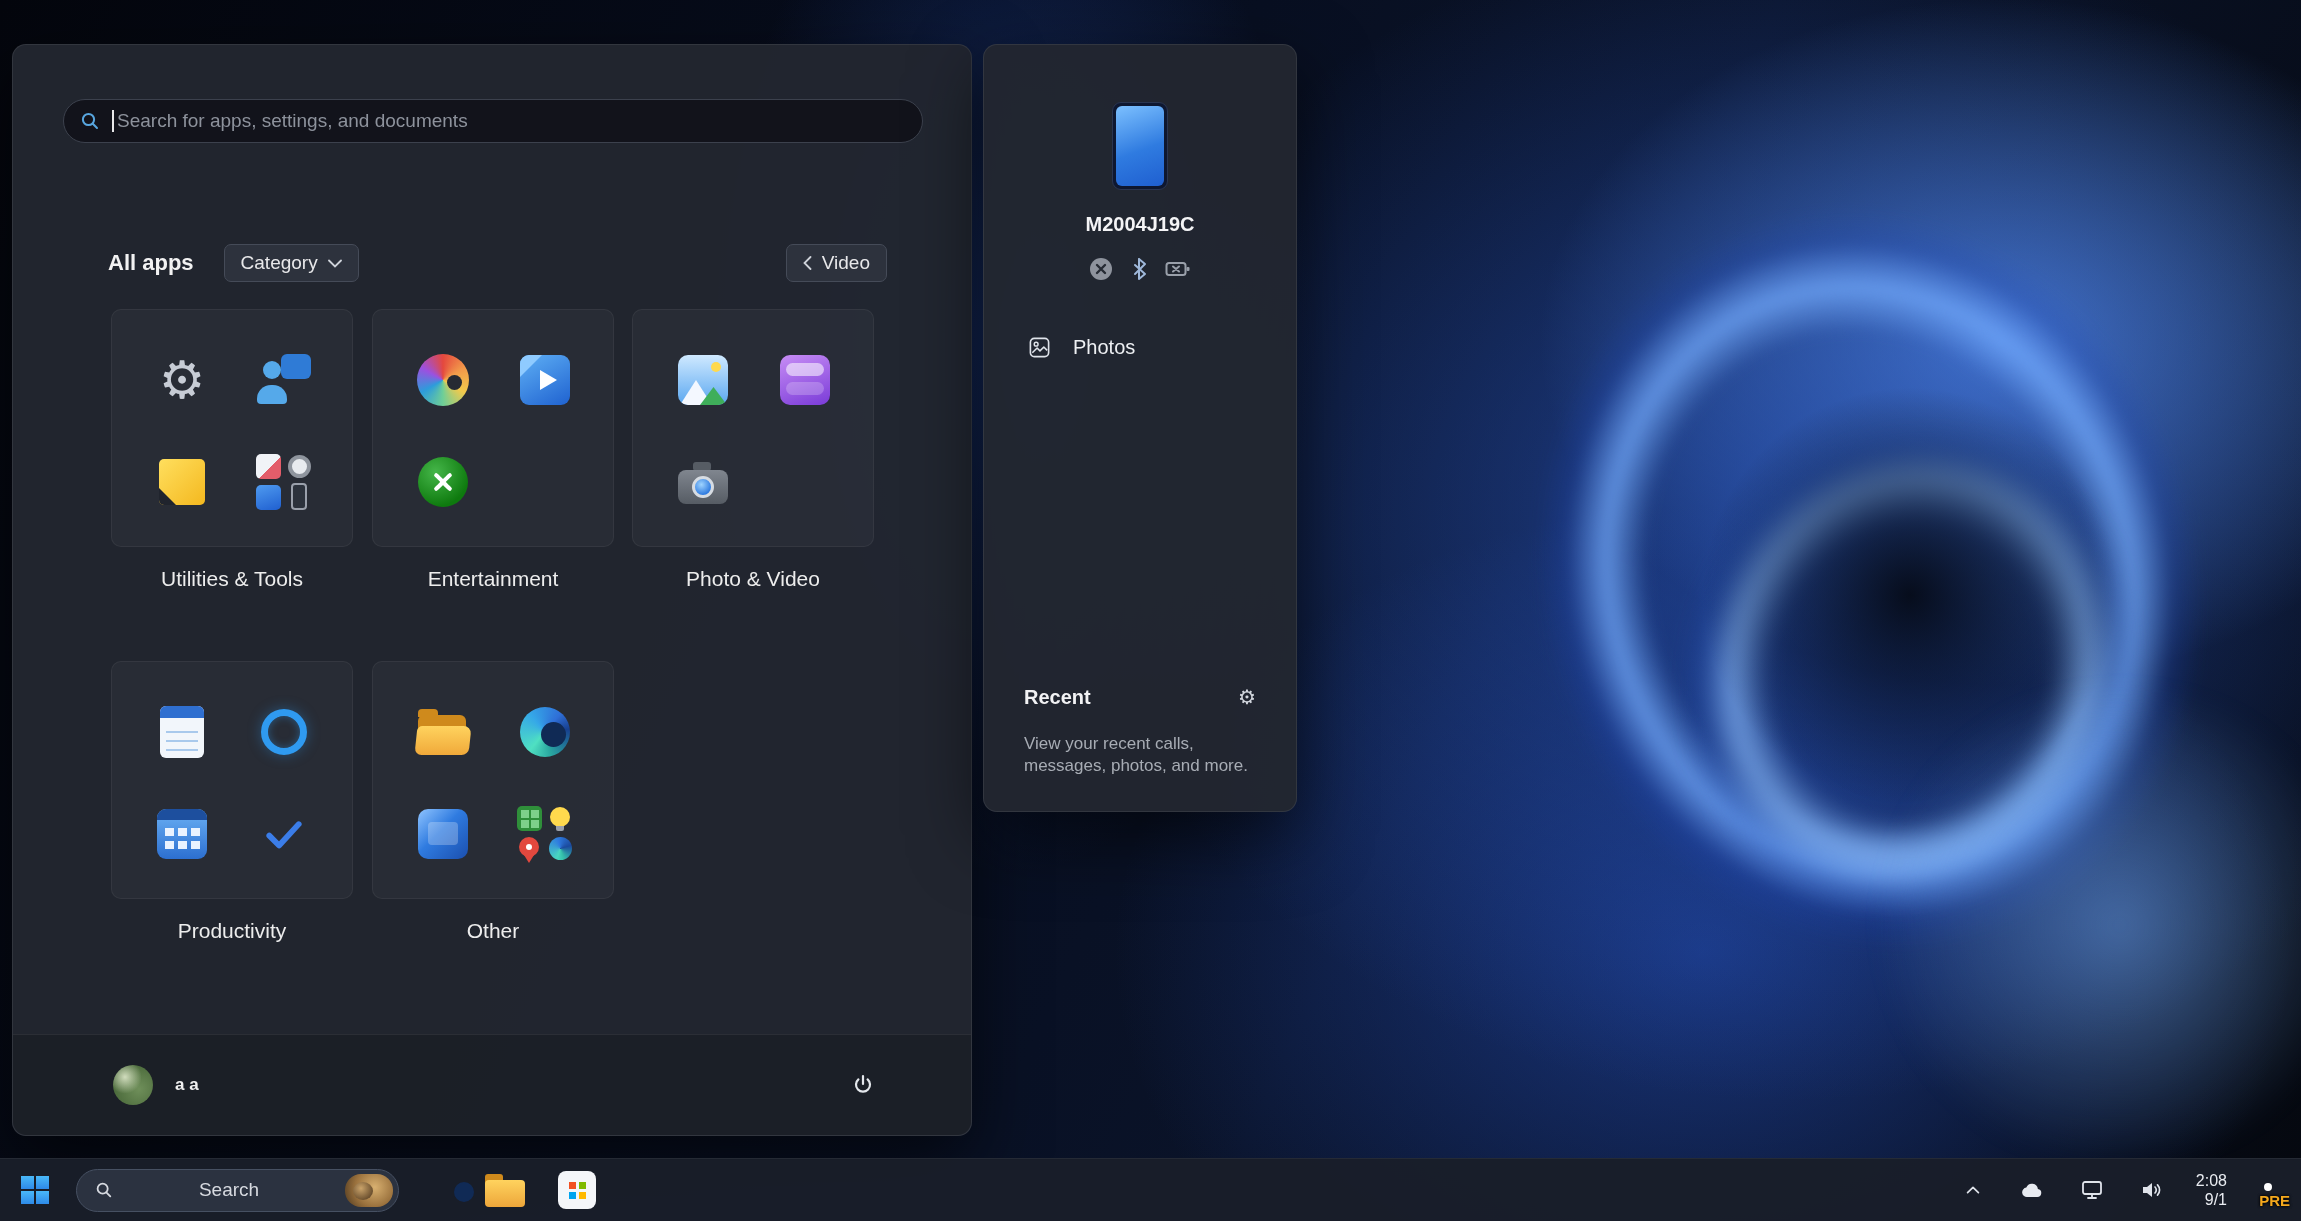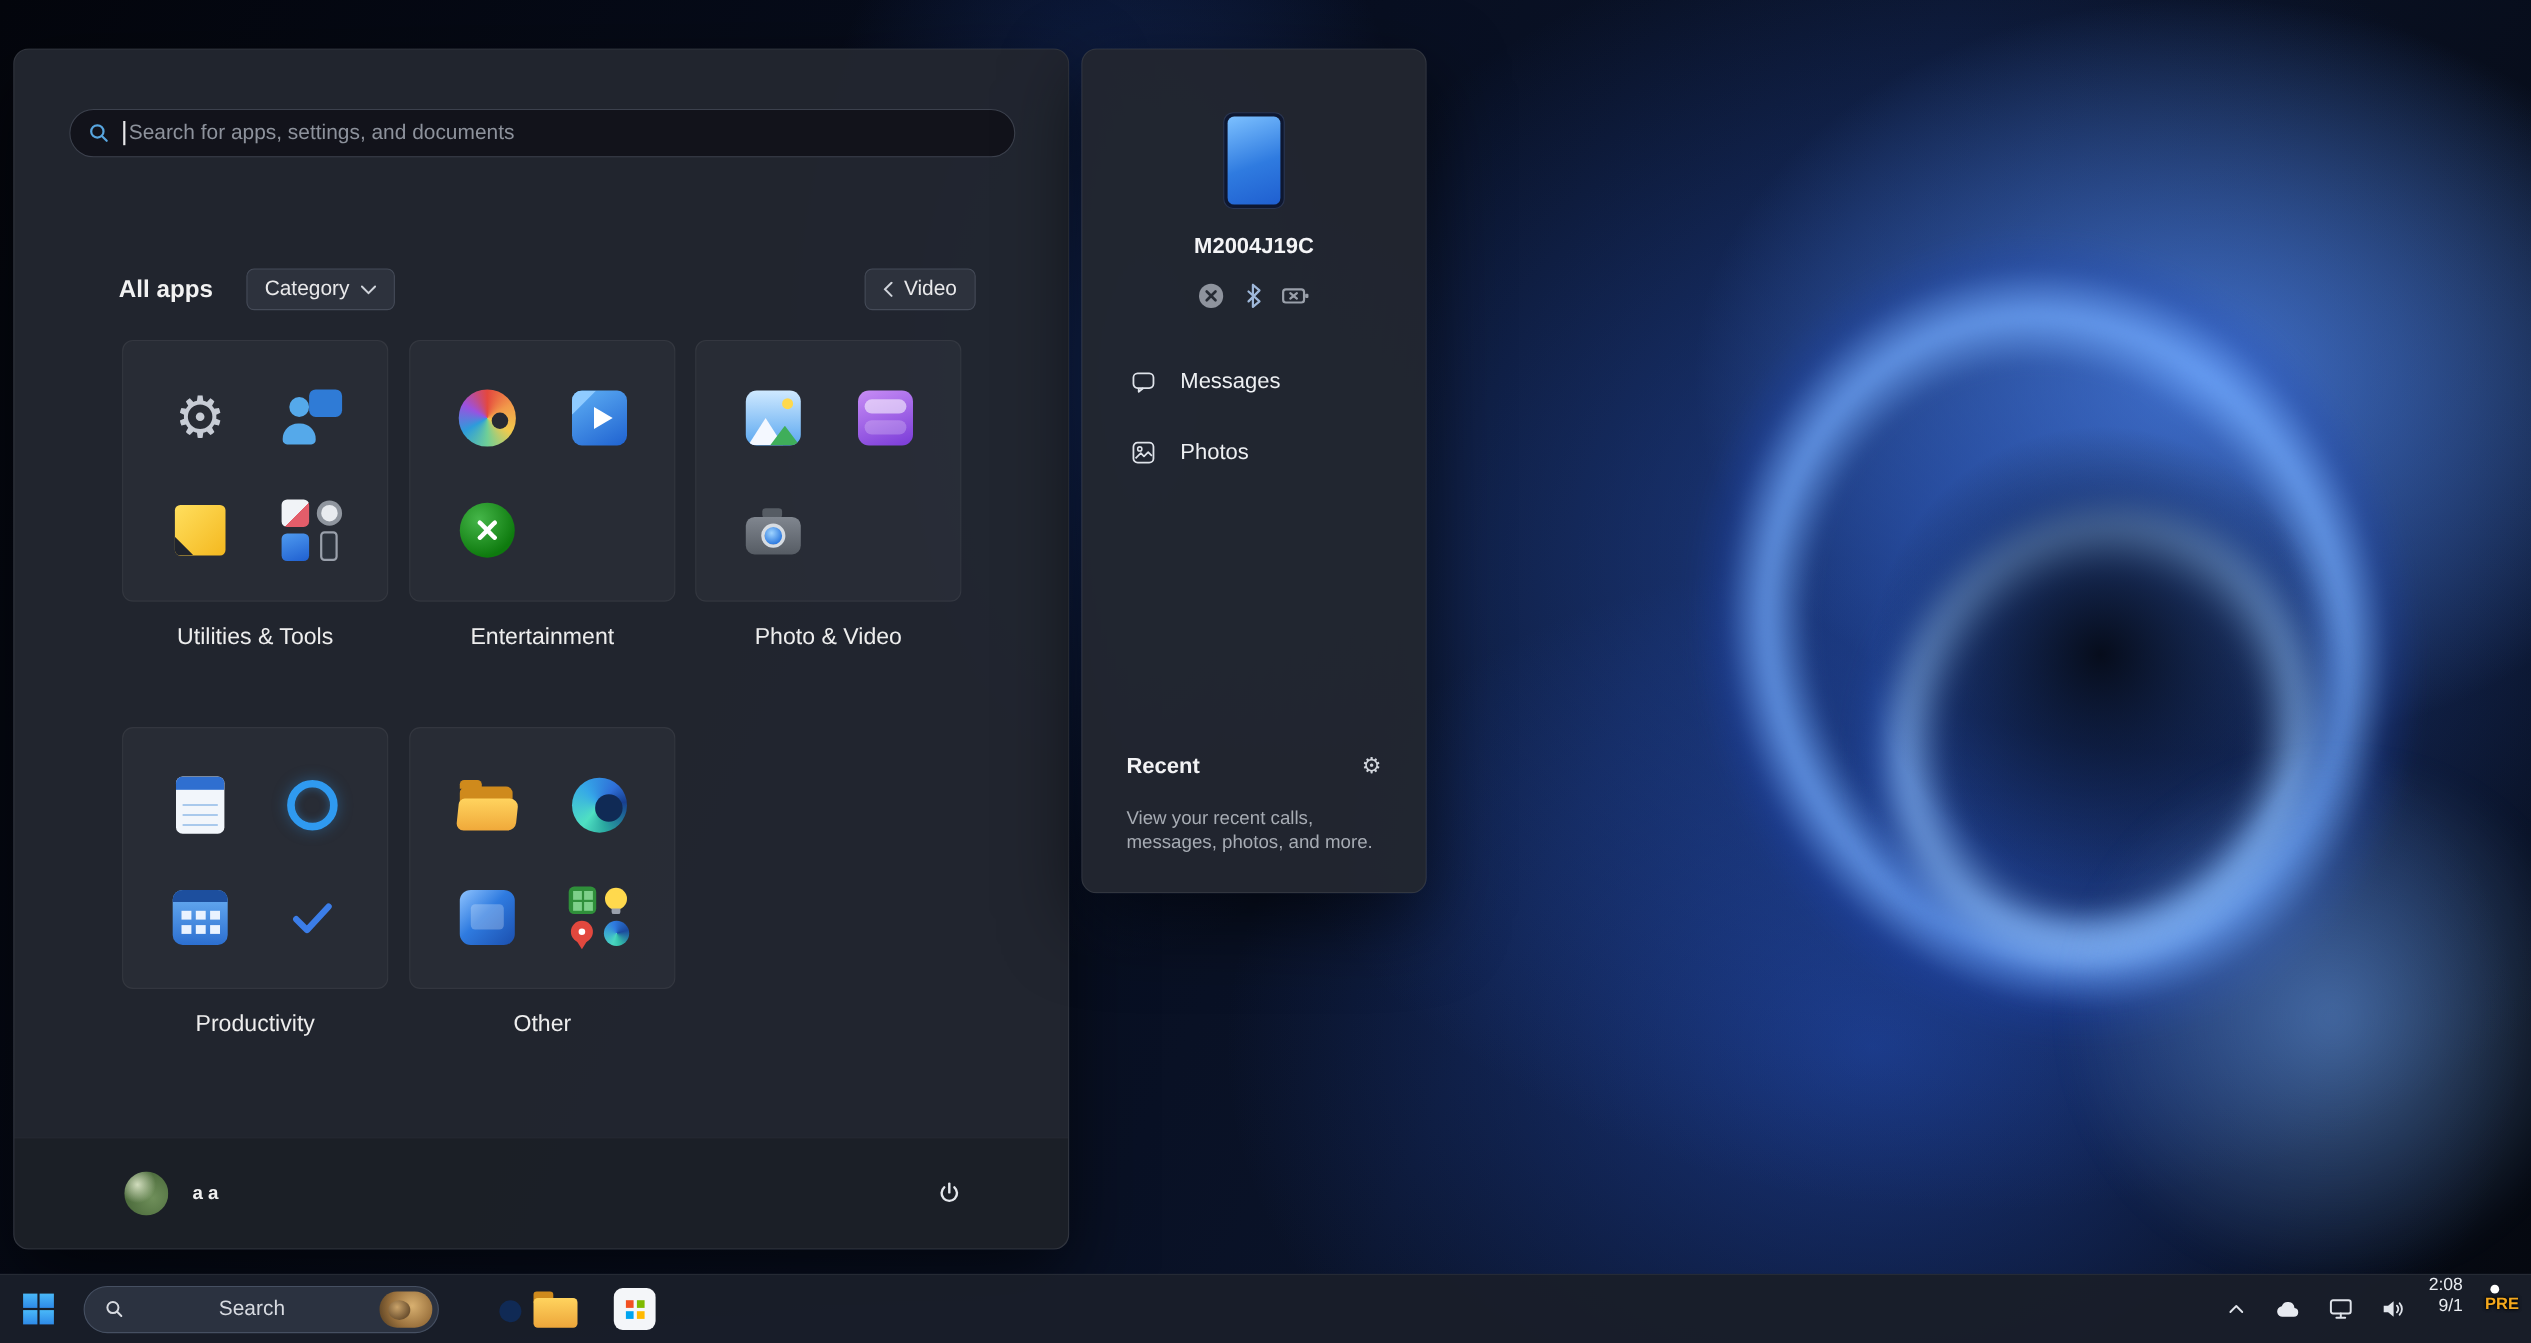--- a/index.html
+++ b/index.html
@@ -174,21 +174,21 @@
   .tb-edge .edge-ic{width:40px;height:40px;}
   .tb-edge .edge-ic:after{left:17px;top:12px;width:20px;height:20px;}
   .tb-folder{position:relative;width:40px;height:33px;}
   .tb-folder:before{content:"";position:absolute;left:0;top:0;width:18px;height:10px;border-radius:3px 3px 0 0;background:#cf8a1c;}
   .tb-folder:after{content:"";position:absolute;left:0;top:6px;width:40px;height:27px;border-radius:4px;
     background:linear-gradient(180deg,#ffd35e,#eda63a);}
   .tb-store{width:38px;height:38px;border-radius:8px;background:#f4f6f9;display:flex;align-items:center;justify-content:center;}
   .mslogo{width:17px;height:17px;display:grid;grid-template-columns:7px 7px;grid-template-rows:7px 7px;gap:3px;}
   .mslogo i:nth-child(1){background:#f25022;}.mslogo i:nth-child(2){background:#7fba00;}
   .mslogo i:nth-child(3){background:#00a4ef;}.mslogo i:nth-child(4){background:#ffb900;}
-  .tb-tray{position:absolute;right:0;top:0;bottom:0;display:flex;gap:16px;padding-right:14px;}
+  .tb-tray{position:absolute;right:0;top:0;bottom:0;display:flex;align-items:center;gap:28px;padding-right:14px;}
   .tray-btn{border:0;background:transparent;display:flex;align-items:center;justify-content:center;cursor:pointer;padding:4px;border-radius:5px;}
   .clock{display:flex;flex-direction:column;align-items:flex-end;line-height:19px;font-size:16px;color:#e9ecf1;cursor:pointer;}
   .corner{position:relative;width:32px;height:32px;cursor:pointer;}
   .pinwheel{width:26px;height:26px;border-radius:50%;position:relative;
     background:conic-gradient(#e2483e 0 90deg,#f2b705 90deg 180deg,#2f9e41 180deg 270deg,#2f6fe0 270deg 360deg);}
   .pinwheel:after{content:"";position:absolute;left:9px;top:9px;width:8px;height:8px;border-radius:50%;background:#fff;}
   .corner-badge{position:absolute;right:-3px;bottom:-3px;font-size:15px;font-weight:800;color:#f4a81d;
     text-shadow:0 0 3px #000,0 0 3px #000;}
 </style>
 </head>
@@ -367,27 +367,20 @@
         <path d="M8 2v20l6-5L4 8m4-6l6 5L4 17" fill="none" stroke="#9fb8da" stroke-width="2" stroke-linecap="round" stroke-linejoin="round"></path>
       </svg>
       <svg width="26" height="24" viewBox="0 0 26 24">
         <rect x="1.5" y="6" width="19" height="12" rx="2.5" fill="none" stroke="#9aa0aa" stroke-width="2"></rect>
         <rect x="21.5" y="10" width="3" height="4" rx="1" fill="#9aa0aa"></rect>
         <path d="M8 9.5l6 5M14 9.5l-6 5" stroke="#9aa0aa" stroke-width="2" stroke-linecap="round"></path>
       </svg>
     </div>
 
     <div class="pmenu">
-      <div class="pitem">
-        <svg width="23" height="23" viewBox="0 0 24 24">
-          <rect x="2.5" y="3.5" width="19" height="14" rx="4" fill="none" stroke="#dfe3ea" stroke-width="1.7"></rect>
-          <path d="M7.5 17.5V21l4.5-3.5" fill="none" stroke="#dfe3ea" stroke-width="1.7" stroke-linejoin="round"></path>
-        </svg>
-        <span>Messages</span>
-      </div>
       <div class="pitem">
         <svg width="23" height="23" viewBox="0 0 24 24">
           <rect x="2.5" y="2.5" width="19" height="19" rx="4" fill="none" stroke="#dfe3ea" stroke-width="1.7"></rect>
           <circle cx="8.5" cy="8.5" r="2" fill="none" stroke="#dfe3ea" stroke-width="1.5"></circle>
           <path d="M4.5 17.5l5-5 3 3 4-4 3.5 3.5" fill="none" stroke="#dfe3ea" stroke-width="1.6" stroke-linejoin="round"></path>
         </svg>
         <span>Photos</span>
       </div>
     </div>
 

